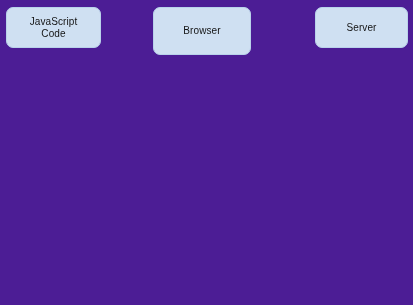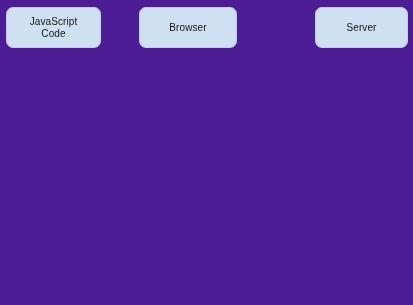--- a/index.html
+++ b/index.html
@@ -35,21 +35,21 @@
     font-size: 10px;
     line-height: 12px;
     font-family: "Liberation Sans", sans-serif;
     letter-spacing: 0.1px;
     white-space: pre-line;
     padding: 0 4px;
   }
 
   
   #node-javascript-code { left: 6px;   top: 7px; width: 95px; height: 41px; }
-  #node-browser         { left: 139px; top: 7px; width: 98px; height: 41px; }
+  #node-browser         { left: 153px; top: 7px; width: 98px; height: 48px; }
   #node-server          { left: 315px; top: 7px; width: 93px; height: 41px; align-items: center; }
 </style>
 </head>
 <body>
 
 <div id="canvas">
 
   <div class="node" id="node-javascript-code">
     <span class="node-label">JavaScript
 Code</span>

